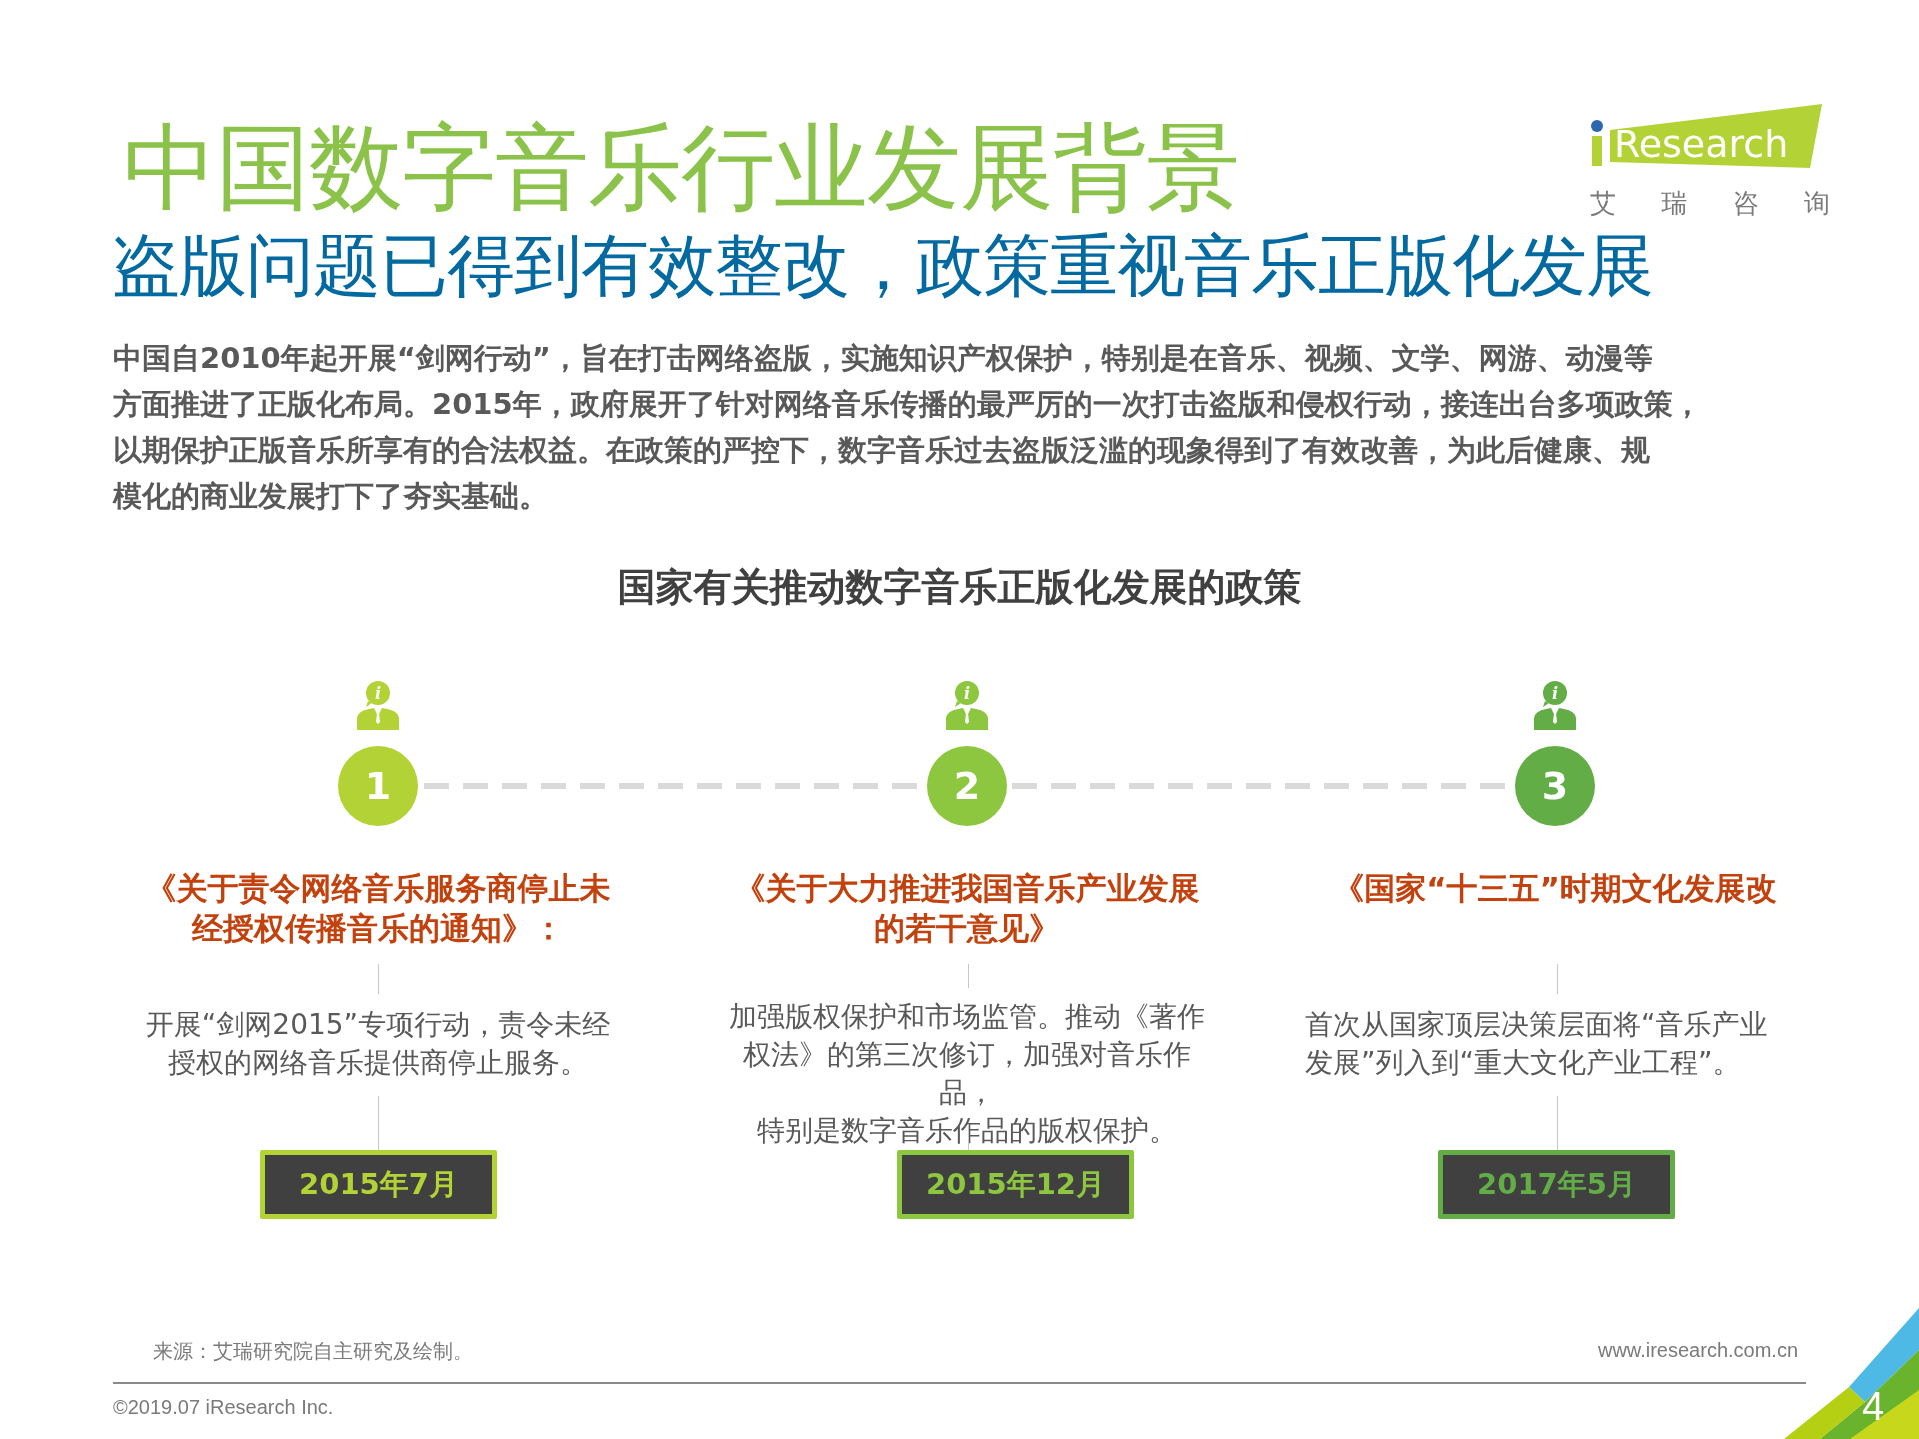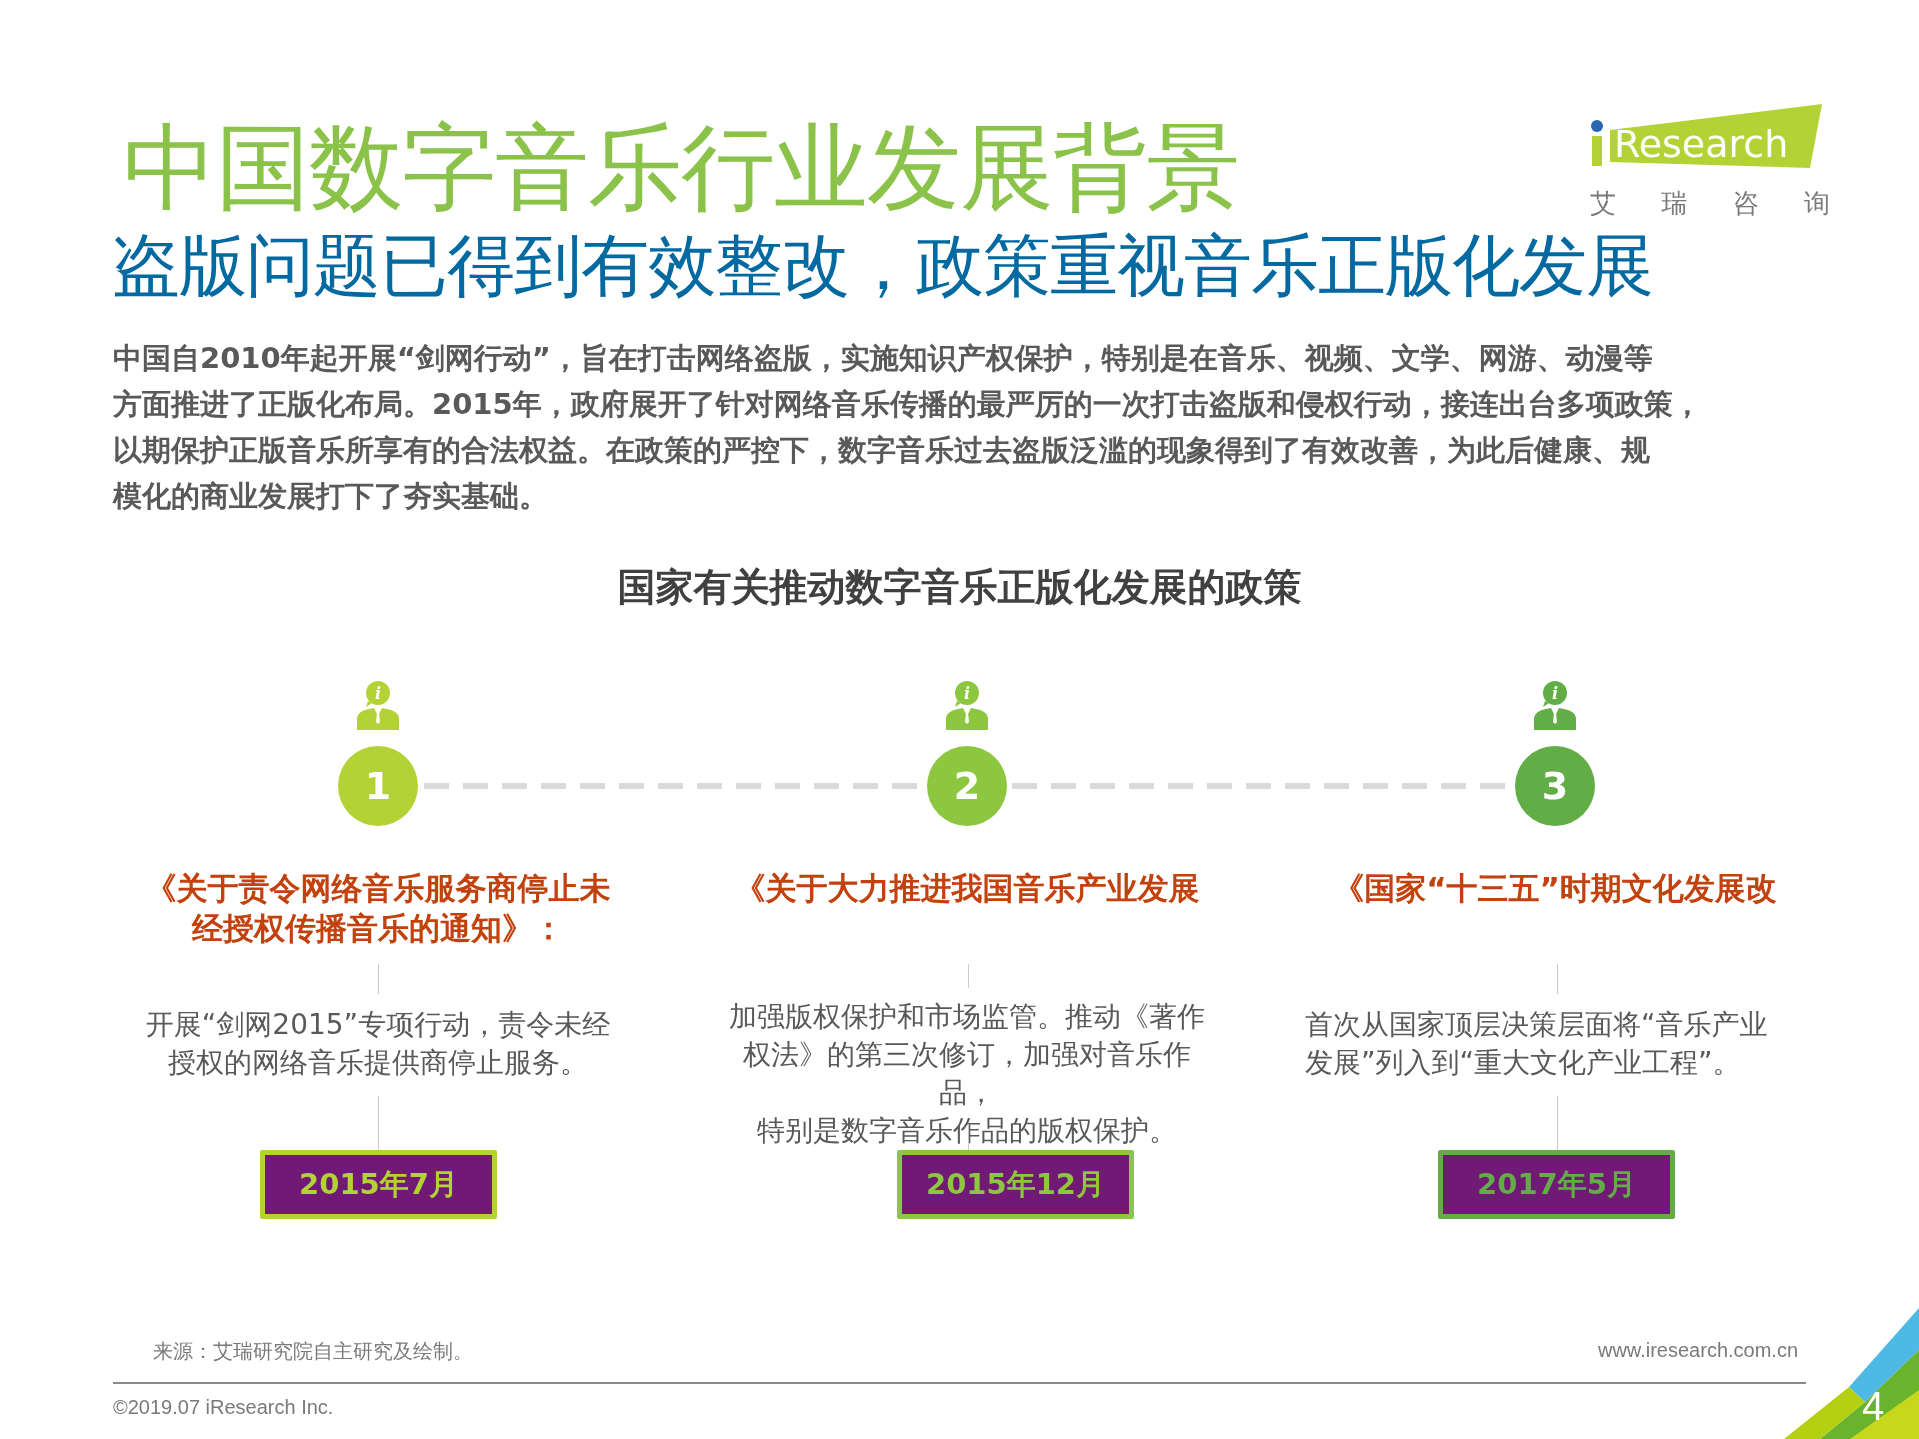--- a/index.html
+++ b/index.html
@@ -44,21 +44,21 @@
   .policy-title {
     width:520px; text-align:center; font-size:31px; line-height:40px;
     font-weight:bold; color:#c2410c;
   }
   .vline { width:1px; background:#c8c8c8; }
   .policy-desc {
     width:500px; text-align:center; font-size:28px; line-height:38px; color:#595959;
   }
   .date-box {
     width:227px; height:59px; box-sizing:content-box;
-    border:5px solid; border-radius:2px; background:#701a75;
+    border:5px solid; border-radius:2px; background:#404040;
     display:flex; align-items:center; justify-content:center;
     font-size:29px; font-weight:bold;
   }
   .source { left:113px; top:1338px; font-size:20px; color:#7a7a7a;margin-left:40px; }
   .footer-line { left:113px; top:1382px; width:1693px; height:2px; background:#8a8a8a; }
   .copyright { left:113px; top:1396px; font-size:20px; color:#7a7a7a; font-family:"Liberation Sans",sans-serif; }
   .website { left:1590px; top:1339px; width:216px; text-align:center; font-size:20px; color:#7a7a7a; font-family:"Liberation Sans",sans-serif; }
   .page-num { left:1862px; top:1384px; font-size:40px; color:#ffffff; font-family:"Liberation Sans",sans-serif; z-index:3; }
   .corner { left:1700px; top:1290px; width:219px; height:149px; z-index:2; }
 </style>
@@ -116,20 +116,21 @@
 <svg class="abs person-icon" viewBox="0 0 46 50" style="left:944px; top:680px;">
   <circle cx="23" cy="13" r="12" fill="#8dc63f"></circle>
   <polygon points="13,21 11,27 17,23" fill="#8dc63f"></polygon>
   <text x="23" y="19" text-anchor="middle" font-family="DejaVu Serif, serif" font-style="italic" font-weight="bold" font-size="16" fill="#fff">i</text>
   <path d="M2,50 L2,38 Q3,31 14,29 L19,28 L23,36 L27,28 L32,29 Q43,31 44,38 L44,50 Z" fill="#8dc63f"></path>
   <path d="M21,30 L25,30 L24,33 L25,42 L23,44 L21,42 L22,33 Z" fill="#fff"></path>
 </svg>
 <div class="abs step-circle" style="left:927px; top:746px; background:#8dc63f;">2</div>
 <div class="abs policy-title" style="left:707px; top:868px;">
   <div>《关于大力推进我国音乐产业发展</div>
+  <div>的若干意见》</div>
 </div>
 <div class="abs vline" style="left:968px; top:964px; height:24px;"></div>
 <div class="abs policy-desc" style="left:717px; top:998px;">
   <div>加强版权保护和市场监管。推动《著作</div>
   <div>权法》的第三次修订，加强对音乐作品，</div>
   <div>特别是数字音乐作品的版权保护。</div>
 </div>
 <div class="abs vline" style="left:968px; top:1124px; height:26px;"></div>
 <div class="abs date-box" style="left:853px; top:1150px; border-color:#8dc63f; color:#8dc63f;margin-left:44px;">2015年12月</div>
 

